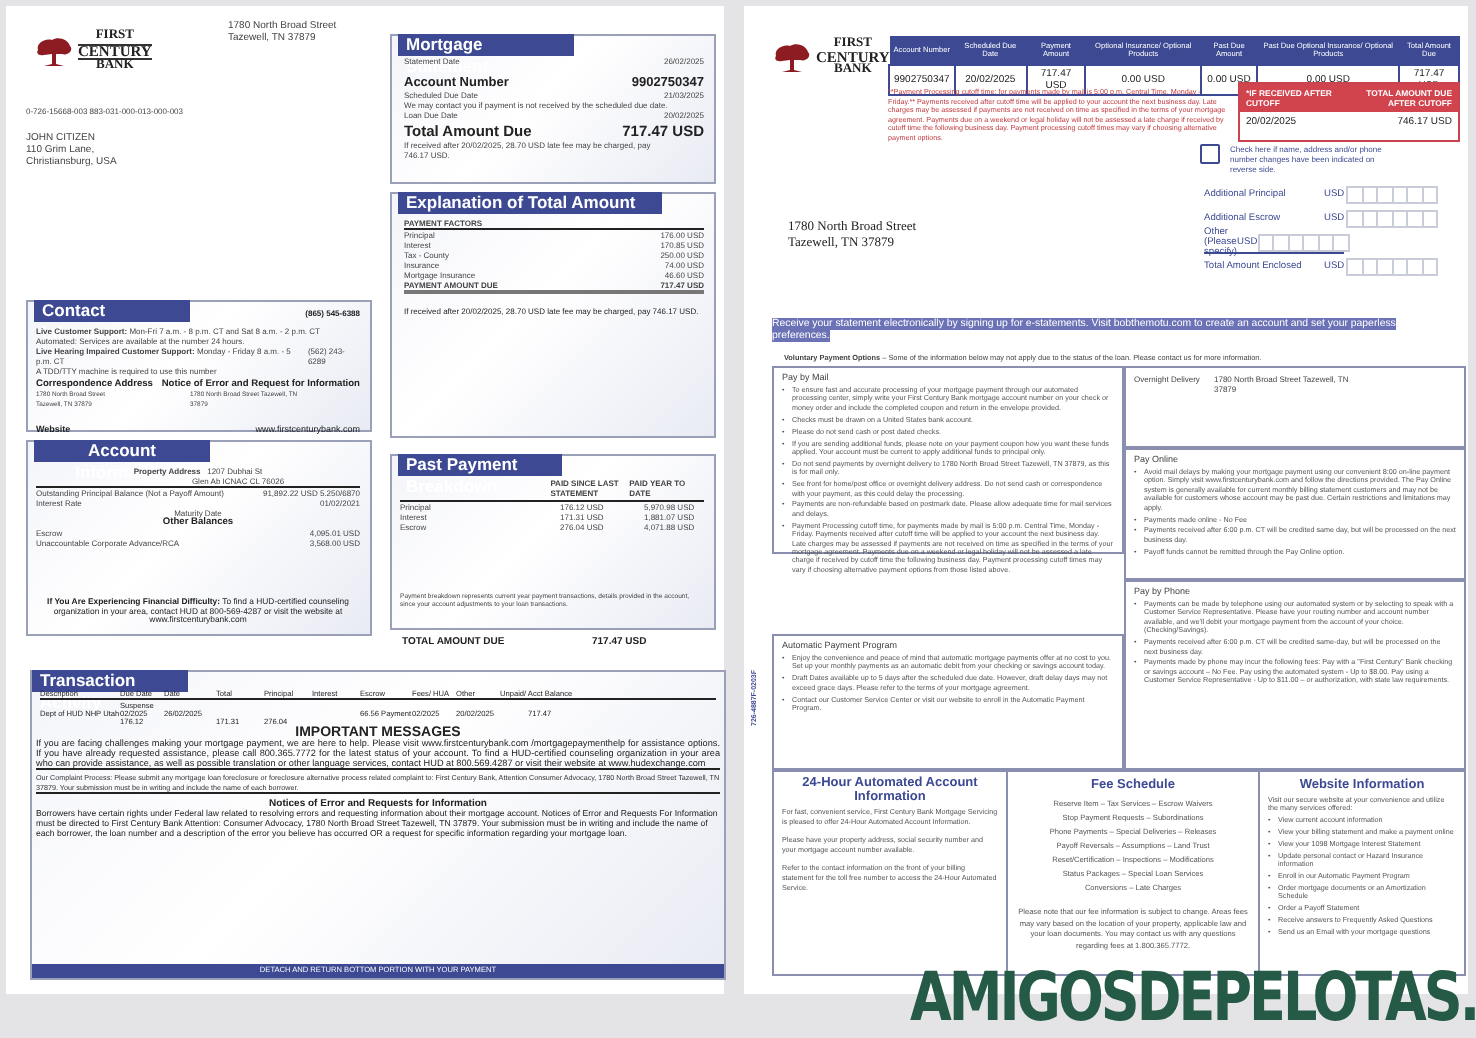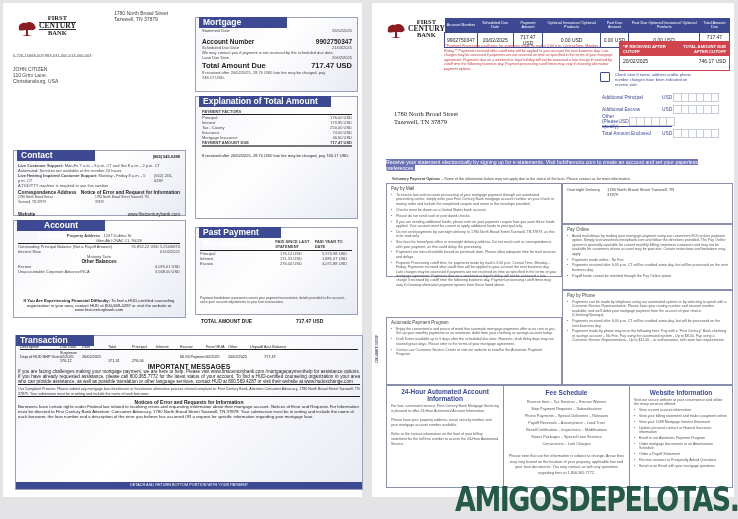--- a/index.html
+++ b/index.html
@@ -6,21 +6,21 @@
   html, body { width: 738px; height: 519px; background: #e4e4e6; overflow: hidden; font-family: "Liberation Sans", sans-serif; color: #222; }
   .page { position: absolute; background: #fff; top: 3px; height: 494px; }
   #page-left { left: 3px; width: 359px; }
   #page-right { left: 372px; width: 362px; }
   .abs { position: absolute; }
   .tiny { font-size: 4px; line-height: 5px; color: #444; }
   .small { font-size: 5px; line-height: 6px; color: #333; }
   .panel { position: absolute; border: 1px solid #9aa0b8; background: linear-gradient(135deg, #f4f5fa 0%, #ffffff 45%, #e9ebf4 100%); padding-left: 44px; }
   .panel-title { position: absolute; left: 3px; top: -1px; background: #3d4a93; color: #fff; font-weight: bold; padding: 0 4px; height: 11px; line-height: 11px; font-size: 8.5px; }
   .row { display: flex; justify-content: space-between; }
-  .logo { position: absolute; display: flex; align-items: flex-end; }
+  .logo { position: absolute; display: flex; align-items: center; }
   .logo .tree { width: 20px; height: 16px; }
   .logo .txt { font-family: "Liberation Serif", serif; font-weight: bold; font-size: 6.5px; line-height: 6.5px; text-align: center; color: #222; margin-left: 2px; }
   .u-line { border-bottom: 1px solid #222; }
   table { border-collapse: collapse; }
   .pay-table { position: absolute; left: 72px; top: 15px; width: 286px; font-size: 4px; }
   .pay-table th { background: #3d4a93; color: #fff; font-weight: normal; padding: 1px; height: 14px; text-align: center; font-size: 3.8px; line-height: 4.2px; }
   .pay-table td { border: 1px solid #3d4a93; font-size: 5px; padding: 1px 2px; height: 9px; text-align: center; background: #fff; }
   .late-box { position: absolute; left: 247px; top: 38px; width: 111px; height: 30px; border: 1px solid #c9444f; }
   .late-head { background: #d1434d; color: #fff; height: 14px; display: flex; justify-content: space-between; font-size: 4.2px; padding: 2px 3px; line-height: 5px; font-weight: bold; }
   .late-vals { display: flex; justify-content: space-between; padding: 2px 3px; font-size: 5px; }

